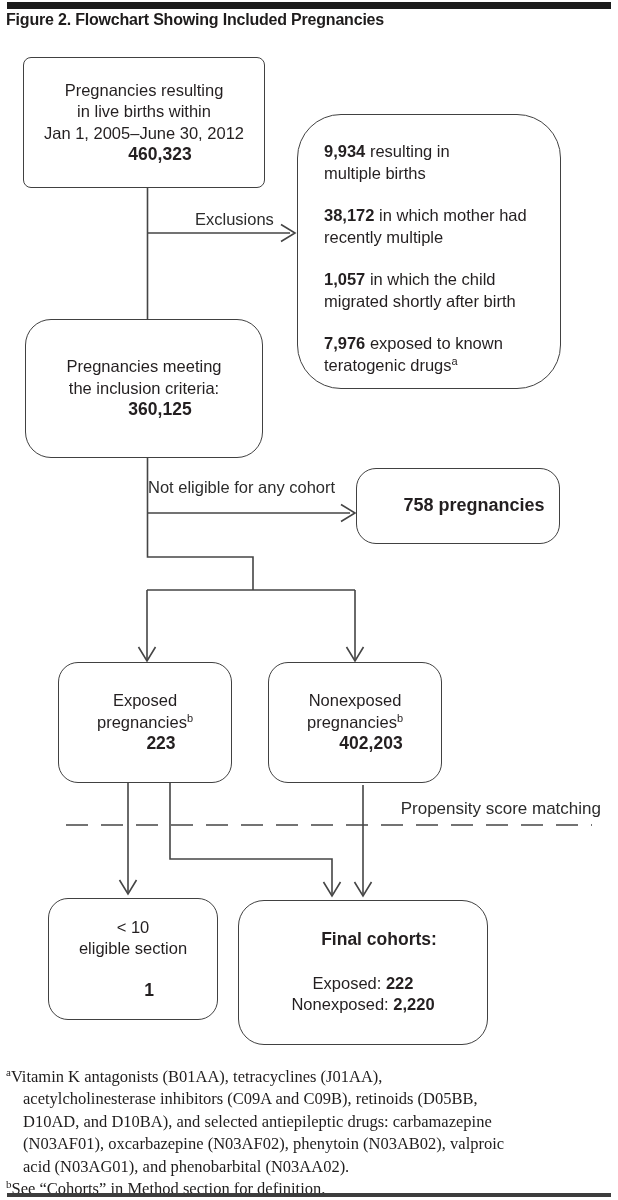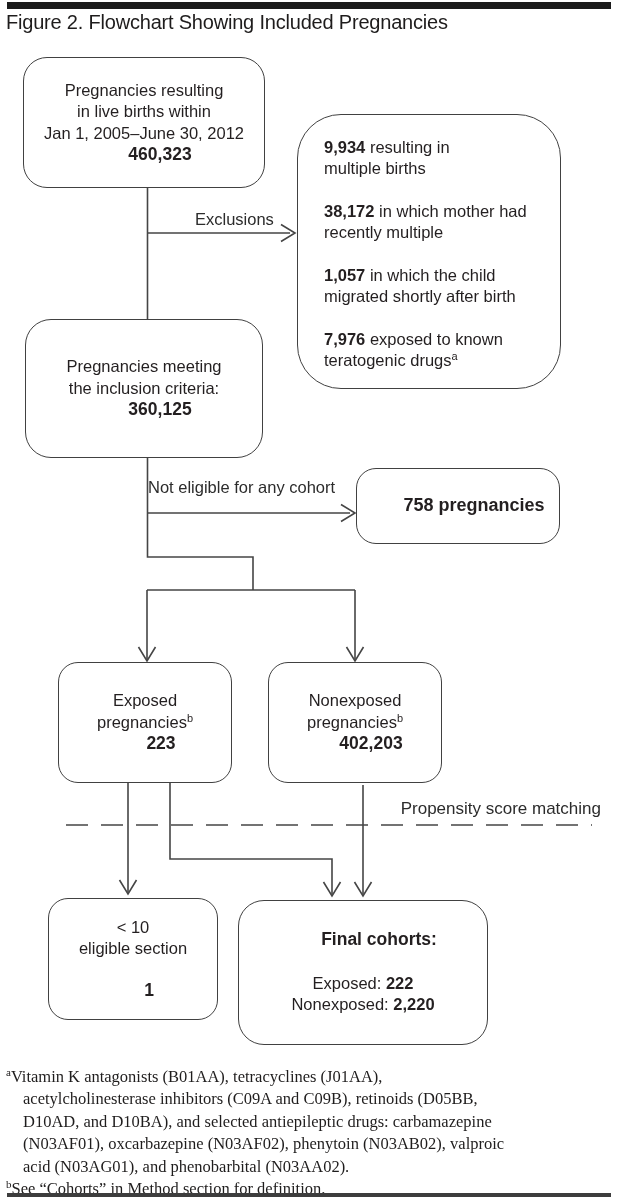--- a/index.html
+++ b/index.html
@@ -14,39 +14,39 @@
   .top-rule{
     position:absolute;left:7px;top:2px;width:604px;height:7px;
     background:#1b1b1b;
   }
   .bottom-rule{
     position:absolute;left:7px;top:1193px;width:604px;height:4px;
     background:#3d3d3d;
   }
   .title{
     position:absolute;left:6px;top:11px;margin:0;
-    font-size:20px;font-weight:normal;letter-spacing:-0.2px;color:#1e1c1c;
+    font-size:16px;font-weight:bold;letter-spacing:-0.2px;color:#1e1c1c;
     white-space:nowrap;
   }
   svg.connectors{position:absolute;left:0;top:0;width:618px;height:1200px;}
   svg.connectors path, svg.connectors polyline{
     fill:none;stroke:#454545;stroke-width:1.6px;
   }
   .box{
     position:absolute;
     border:1.6px solid #414141;border-radius:22px;background:#ffffff;
     display:flex;flex-direction:column;align-items:center;justify-content:center;
     text-align:center;
     font-size:16.5px;line-height:21.5px;color:#231f20;
     box-sizing:border-box;
   }
   .box b{font-weight:bold;}
   .box .num{font-weight:bold;font-size:17.5px;margin-left:32px;}
   .box-exclusions{
-    align-items:flex-start;justify-content:center;
+    align-items:flex-start;justify-content:space-between;
     text-align:left;border-radius:44px;
     padding:26px 20px 0 26px;
   }
   .excl-item{margin-bottom:21px;}
   .flow-label{
     position:absolute;font-size:16.5px;color:#2c2c2c;white-space:nowrap;
   }
   sup{font-size:11px;line-height:0;vertical-align:super;}
   .spacer22{height:22px;}
   .spacer20{height:20px;}
@@ -90,21 +90,21 @@
 
     <path d="M170 783 V859 H332 V894"></path>
     <polyline points="323.5,882 332,896 340.5,882"></polyline>
 
     <path d="M363 785 V894"></path>
     <polyline points="354.5,882 363,896 371.5,882"></polyline>
 
     <path d="M66 825 H592" stroke-dasharray="22 13" stroke-width="2"></path>
   </svg>
 
-  <div class="box" style="left:23px;top:57px;width:242px;height:131px;border-radius:24px;">
+  <div class="box" style="left:23px;top:57px;width:242px;height:131px;border-radius:8px;">
     <div>Pregnancies resulting</div>
     <div>in live births within</div>
     <div>Jan 1, 2005–June 30, 2012</div>
     <div class="num">460,323</div>
   </div>
 
   <div class="flow-label" style="left:195px;top:210px;">Exclusions</div>
 
   <div class="box box-exclusions" style="left:297px;top:114px;width:264px;height:275px;">
     <div class="excl-item">

